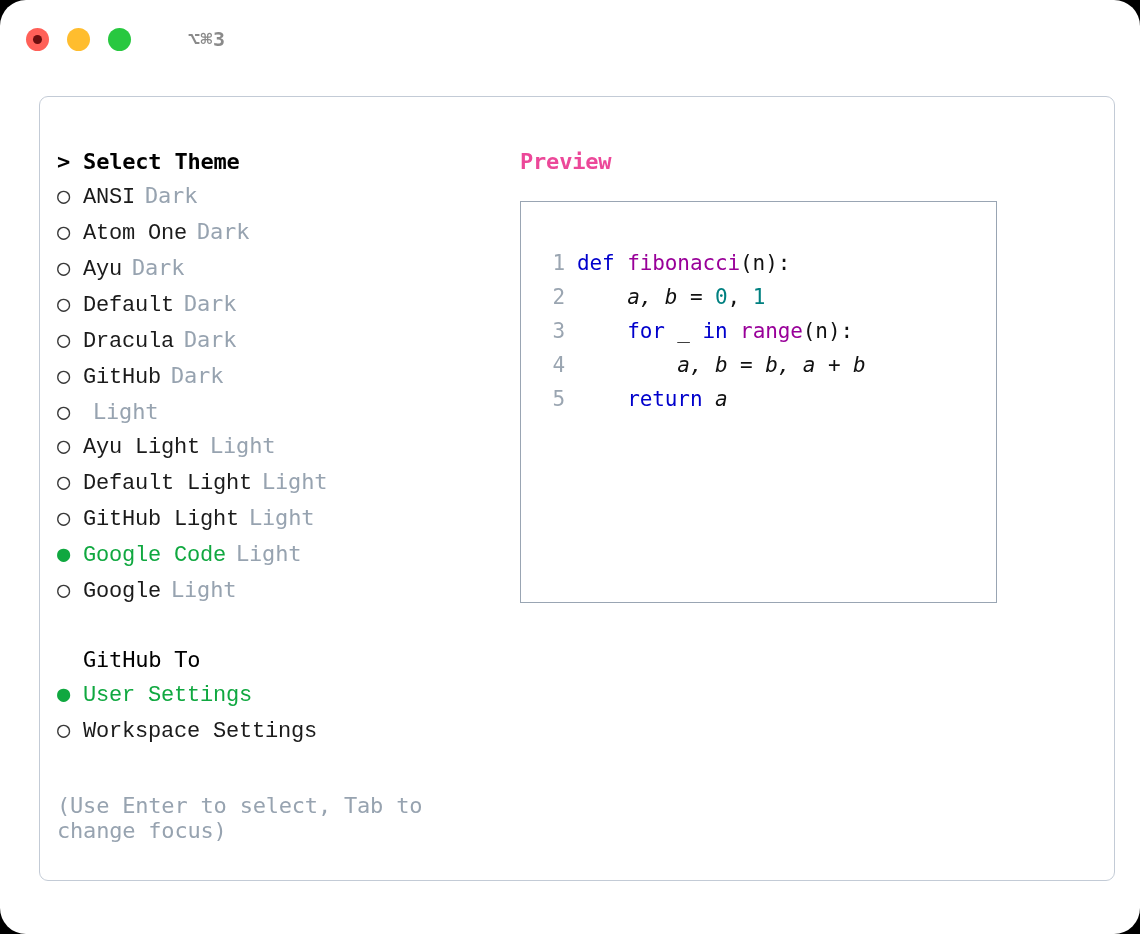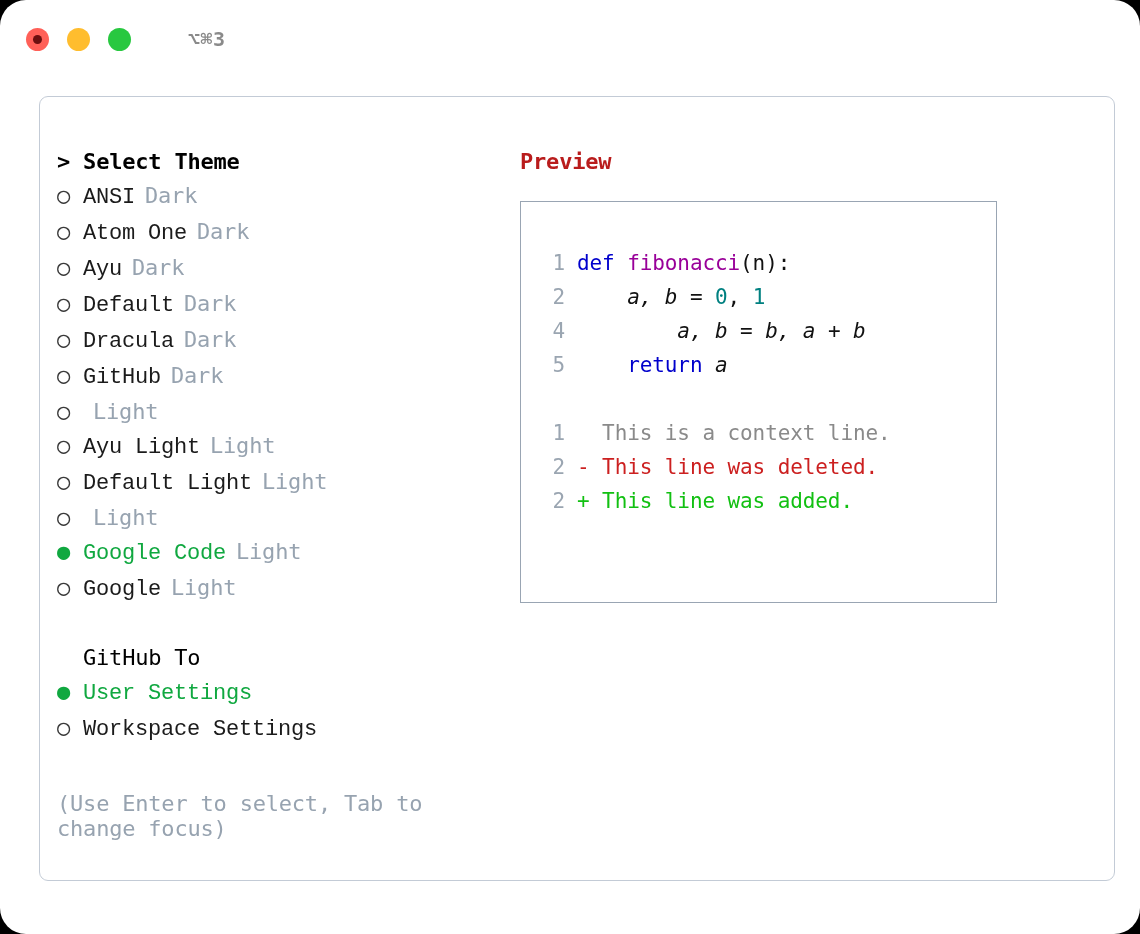--- a/index.html
+++ b/index.html
@@ -93,21 +93,21 @@
   .tag{color:var(--muted);margin-left:10px;}
   .gap{height:34px;}
   .hint{
     color:var(--muted);font-size:22px;line-height:25px;
     white-space:pre-wrap;max-width:420px;letter-spacing:-0.2px;
   }
   .spacer-lg{height:44px;}
 
   
   .preview-title{
-    font-size:22px;font-weight:bold;color:#b91c1c;
+    font-size:22px;font-weight:bold;color:#ec4899;
     line-height:34px;margin-bottom:22px;letter-spacing:-0.2px;
   }
   .preview-box{
     width:477px;height:402px;
     border:1.5px solid var(--preview-border);
     background:#fff;
     padding:44px 16px 0 18px;
   }
   .code-line{
     font-size:21px;line-height:34px;white-space:pre;
@@ -151,21 +151,21 @@
         <ul class="list" id="theme-list">
             <li class="row"><span class="bullet">○</span><span class="label">ANSI</span><span class="tag">Dark</span></li>
             <li class="row"><span class="bullet">○</span><span class="label">Atom One</span><span class="tag">Dark</span></li>
             <li class="row"><span class="bullet">○</span><span class="label">Ayu</span><span class="tag">Dark</span></li>
             <li class="row"><span class="bullet">○</span><span class="label">Default</span><span class="tag">Dark</span></li>
             <li class="row"><span class="bullet">○</span><span class="label">Dracula</span><span class="tag">Dark</span></li>
             <li class="row"><span class="bullet">○</span><span class="label">GitHub</span><span class="tag">Dark</span></li>
             <li class="row"><span class="bullet">○</span><span class="tag">Light</span></li>
             <li class="row"><span class="bullet">○</span><span class="label">Ayu Light</span><span class="tag">Light</span></li>
             <li class="row"><span class="bullet">○</span><span class="label">Default Light</span><span class="tag">Light</span></li>
-            <li class="row"><span class="bullet">○</span><span class="tag">Light</span></li>
+            <li class="row"><span class="bullet">○</span><span class="label">GitHub Light</span><span class="tag">Light</span></li>
             <li class="row selected"><span class="bullet">●</span><span class="label">Google Code</span><span class="tag">Light</span></li>
             <li class="row"><span class="bullet">○</span><span class="label">Google</span><span class="tag">Light</span></li>
           </ul>
 
         <div class="gap"></div>
 
         <div class="section-head plainweight" style="padding-left:26px;">GitHub To</div>
 
         <ul class="list" id="apply-list">
             <li class="row selected"><span class="bullet">●</span><span class="label">User Settings</span></li>
@@ -176,27 +176,23 @@
 
         <div class="hint">(Use Enter to select, Tab to change focus)</div>
       </div>
 
       <div class="col-right">
         <div class="preview-title">Preview</div>
         <div class="preview-box">
           <div id="code-block">
               <div class="code-line"><span class="ln">1</span><span class="kw">def</span><span class="pl"> </span><span class="fn">fibonacci</span><span class="pl">(n):</span></div>
               <div class="code-line"><span class="ln">2</span><span class="pl">    </span><span class="var">a, b = </span><span class="num">0</span><span class="pl">, </span><span class="num">1</span></div>
+              <div class="code-line"><span class="ln">3</span><span class="pl">    </span><span class="kw">for</span><span class="pl"> _ </span><span class="kw">in</span><span class="pl"> </span><span class="fn">range</span><span class="pl">(n):</span></div>
               <div class="code-line"><span class="ln">4</span><span class="pl">        </span><span class="var">a, b = b, a + b</span></div>
               <div class="code-line"><span class="ln">5</span><span class="pl">    </span><span class="kw">return</span><span class="pl"> </span><span class="var">a</span></div>
             </div>
           <div class="blank"></div>
-          <div id="diff-block">
-              <div class="code-line"><span class="ln">1</span><span class="d-ctx"> </span><span class="d-ctx"> This is a context line.</span></div>
-              <div class="code-line"><span class="ln">2</span><span class="d-del">-</span><span class="d-del"> This line was deleted.</span></div>
-              <div class="code-line"><span class="ln">2</span><span class="d-add">+</span><span class="d-add"> This line was added.</span></div>
-            </div>
         </div>
       </div>
 
     </div>
   </div>
 </div>
 
 </body></html>

